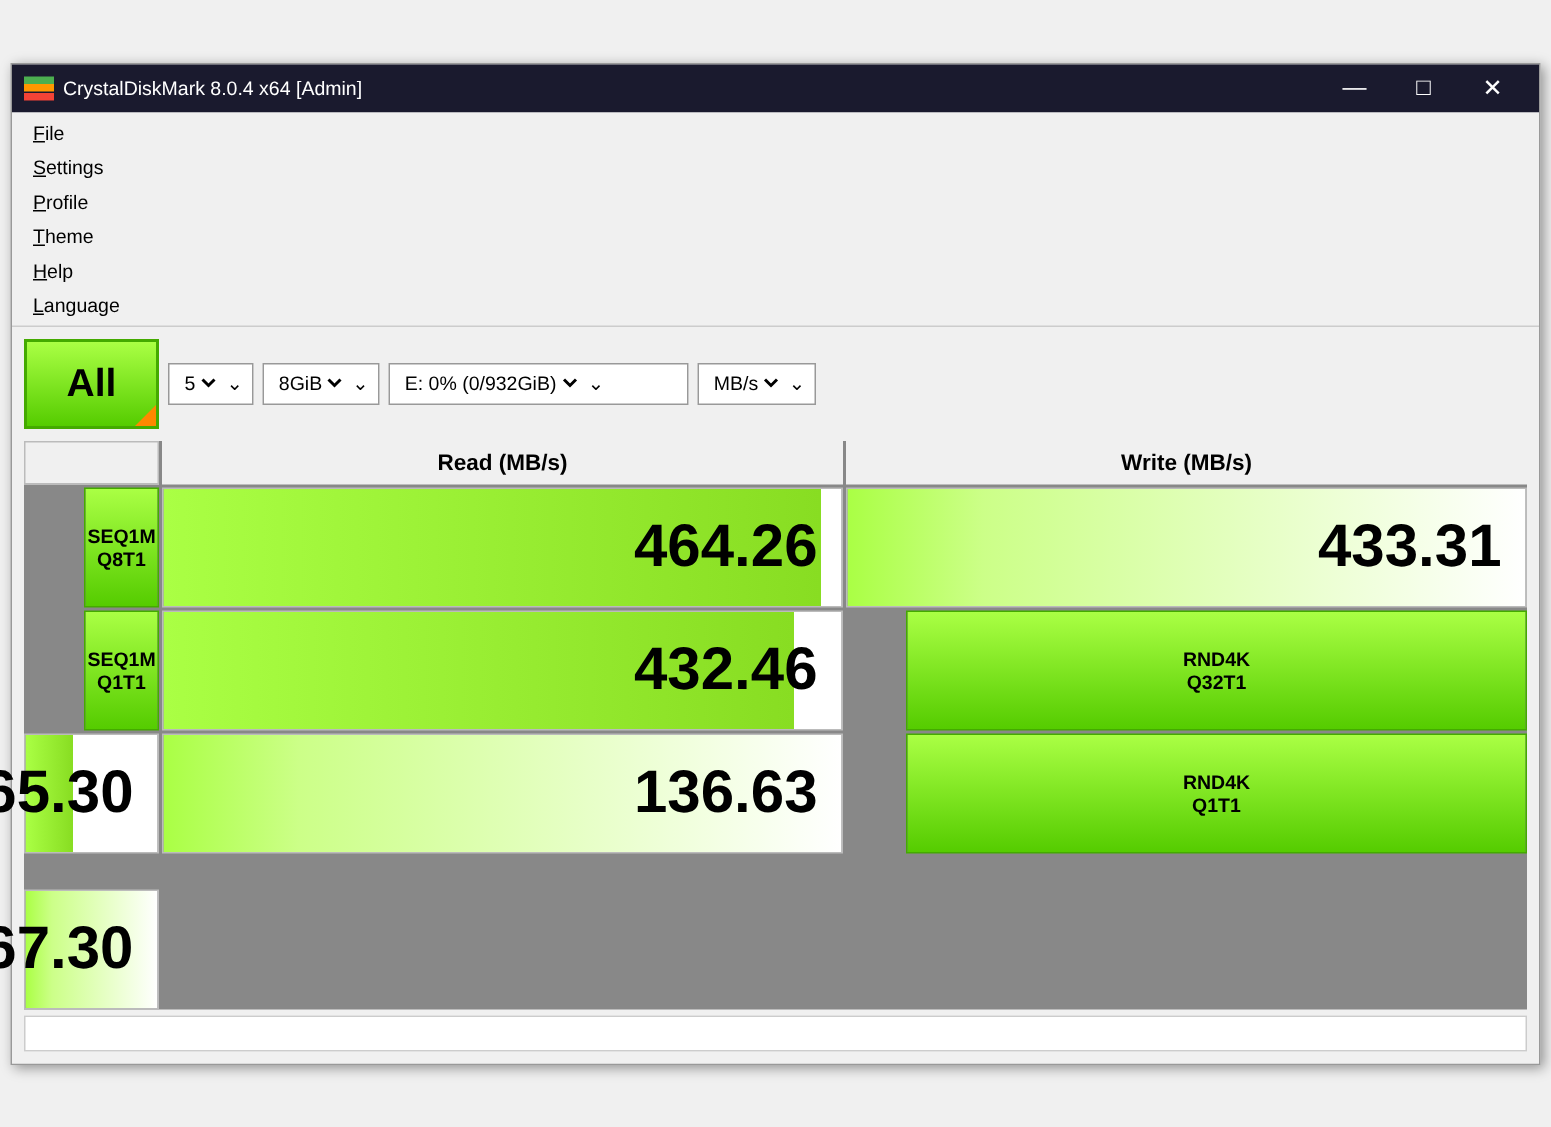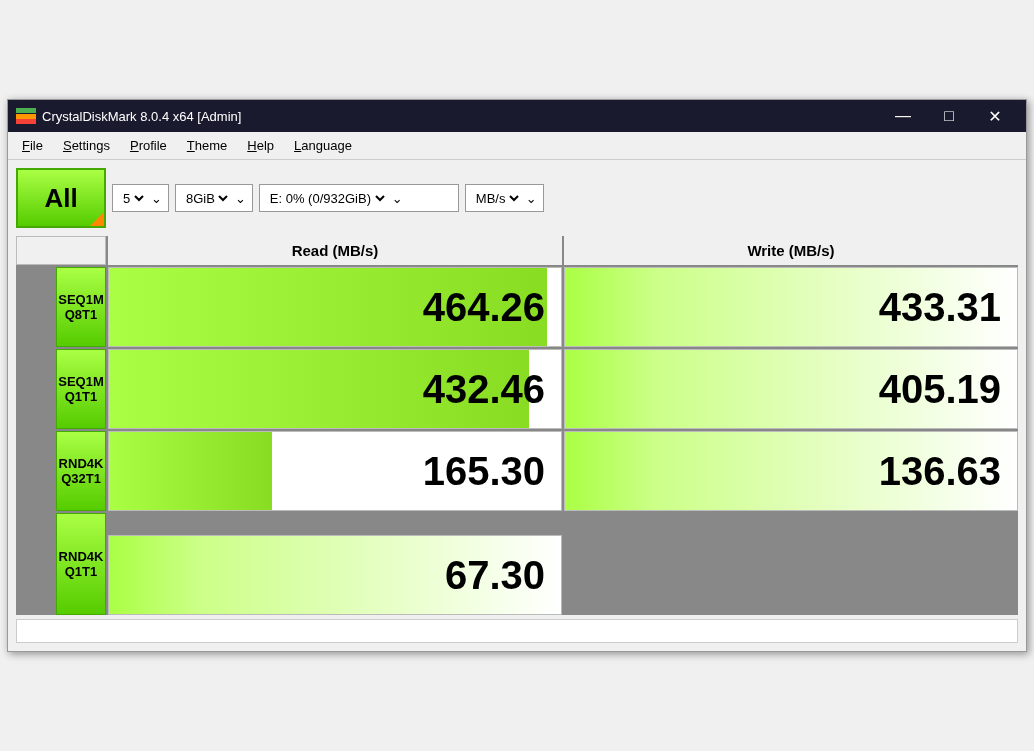--- a/index.html
+++ b/index.html
@@ -69,20 +69,21 @@
       display: flex;
       align-items: center;
       justify-content: center;
     }
 
     .menu-bar {
       background: #f0f0f0;
       border-bottom: 1px solid #ccc;
       display: flex;
       padding: 2px 4px;
+      flex-direction: column;
     }
 
     .menu-item {
       padding: 4px 10px;
       font-size: 13px;
       cursor: pointer;
       border-radius: 2px;
     }
     .menu-item span { text-decoration: underline; }
 
@@ -300,23 +301,20 @@
         <span>433.31</span>
       </div>
 
       <div class="row-label">
         <span>SEQ1M</span>
         <span>Q1T1</span>
       </div>
       <div class="result-cell bar-seq1m-q1t1-r">
         <span>432.46</span>
       </div>
-      <div class="result-cell write bar-seq1m-q1t1-w">
-        <span>405.19</span>
-      </div>
 
       <div class="row-label">
         <span>RND4K</span>
         <span>Q32T1</span>
       </div>
       <div class="result-cell bar-rnd4k-q32t1-r">
         <span>165.30</span>
       </div>
       <div class="result-cell write bar-rnd4k-q32t1-w">
         <span>136.63</span>

